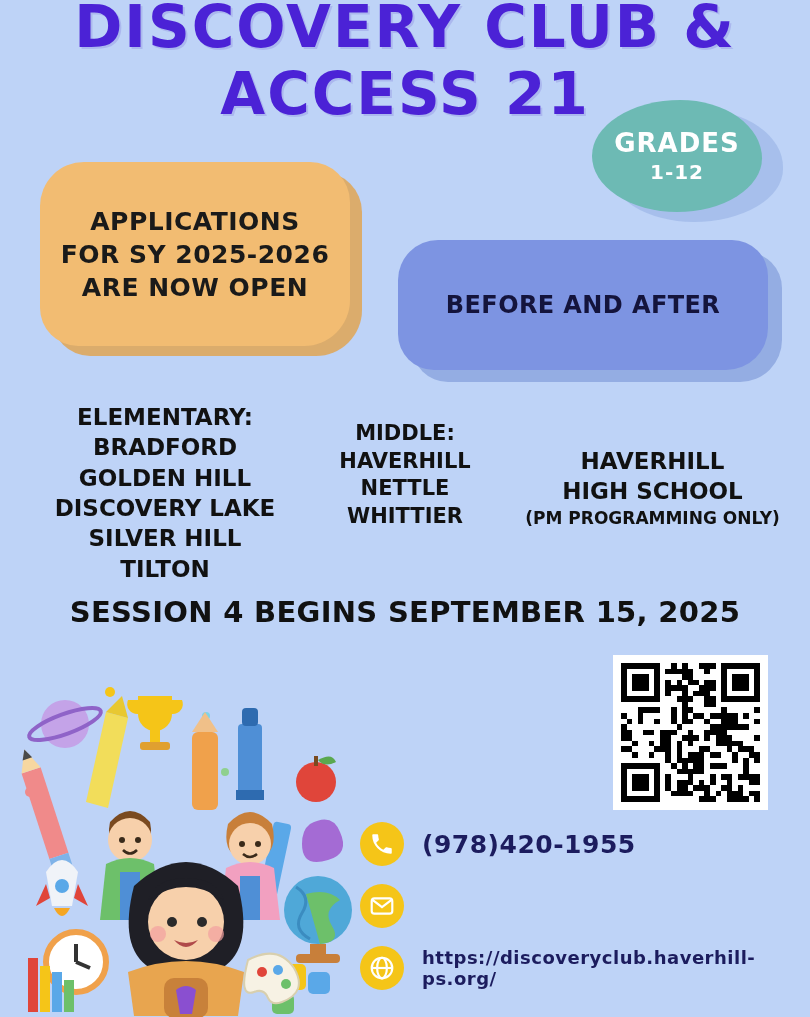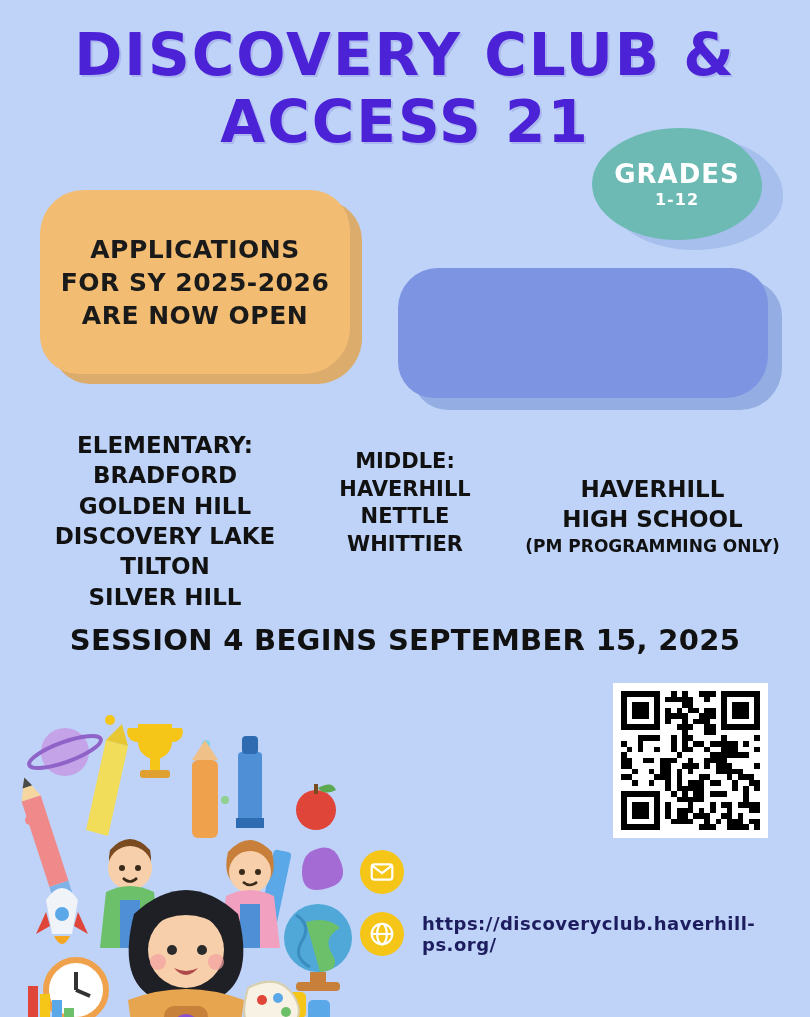--- a/index.html
+++ b/index.html
@@ -11,21 +11,20 @@
     height: 1017px;
     background: #bed3f7;
     font-family: "DejaVu Sans", sans-serif;
     position: relative;
     overflow: hidden;
   }
   .poster {
     position: relative;
     width: 810px;
     height: 728px;
-    margin-top: 28px;
   }
 
   
   .title {
     position: absolute;
     top: -6px;
     left: 0;
     width: 810px;
     text-align: center;
     color: #4b22d6;
@@ -61,21 +60,21 @@
     font-weight: bold;
     font-size: 26px;
     letter-spacing: 1px;
     display: flex;
     flex-direction: column;
     align-items: center;
     justify-content: center;
     line-height: 1.25;
     text-align: center;
   }
-  .grades .g2 { font-size: 16px; }
+  .grades .g2 { font-size: 20px; }
 
   
   .apps-shadow {
     position: absolute;
     left: 52px;
     top: 172px;
     width: 310px;
     height: 184px;
     background: #e0a554;
     border-radius: 44px 40px 46px 38px;
@@ -249,31 +248,32 @@
     <div class="apps-text">
       <div>APPLICATIONS</div>
       <div>FOR SY 2025-2026</div>
       <div>ARE NOW OPEN</div>
     </div>
   </div>
 
   <div class="prog-shadow"></div>
   <div class="prog">
     <div class="prog-text">
+      <div>BEFORE AND AFTER</div>
     </div>
   </div>
 
   <div class="schools">
     <div class="school-col col-elem">
       <div>ELEMENTARY:</div>
       <div>BRADFORD</div>
       <div>GOLDEN HILL</div>
       <div>DISCOVERY LAKE</div>
+      <div>SILVER HILL</div>
       <div>TILTON</div>
-      <div>SILVER HILL</div>
     </div>
 
     <div class="school-col col-mid">
       <div>MIDDLE:</div>
       <div>HAVERHILL</div>
       <div>NETTLE</div>
       <div>WHITTIER</div>
     </div>
 
     <div class="school-col col-high">
@@ -727,20 +727,28 @@
 
         <path d="M118 300 q58 -22 116 0 l-6 44 h-104z" fill="#e8a54f"></path>
         <rect x="154" y="306" width="44" height="40" rx="10" fill="#c8813a"></rect>
         <path d="M166 318 q10 -8 20 0 l-4 24 h-12z" fill="#8a4fd0"></path>
       </g>
     </svg>
   </div>
 
   <div class="contacts">
 
+    <div class="contact-row">
+      <span class="c-icon">
+        <svg width="26" height="26" viewBox="0 0 24 24">
+            <path d="M6.6 10.8c1.4 2.8 3.8 5.1 6.6 6.6l2.2-2.2c.3-.3.7-.4 1-.2 1.2.4 2.4.6 3.6.6.6 0 1 .4 1 1V20c0 .6-.4 1-1 1C10.6 21 3 13.4 3 4c0-.6.4-1 1-1h3.5c.6 0 1 .4 1 1 0 1.3.2 2.5.6 3.6.1.4 0 .8-.2 1l-2.3 2.2z" fill="#fff"></path>
+          </svg>
+      </span>
+      <span class="c-text">(978)420-1955</span>
+    </div>
 
     <div class="contact-row">
       <span class="c-icon">
         <svg width="26" height="26" viewBox="0 0 24 24">
             <rect x="2.5" y="5" width="19" height="14" rx="2.5" fill="none" stroke="#fff" stroke-width="2"></rect>
             <path d="M3.5 6.5 12 13l8.5-6.5" fill="none" stroke="#fff" stroke-width="2"></path>
           </svg>
       </span>
     </div>
 

